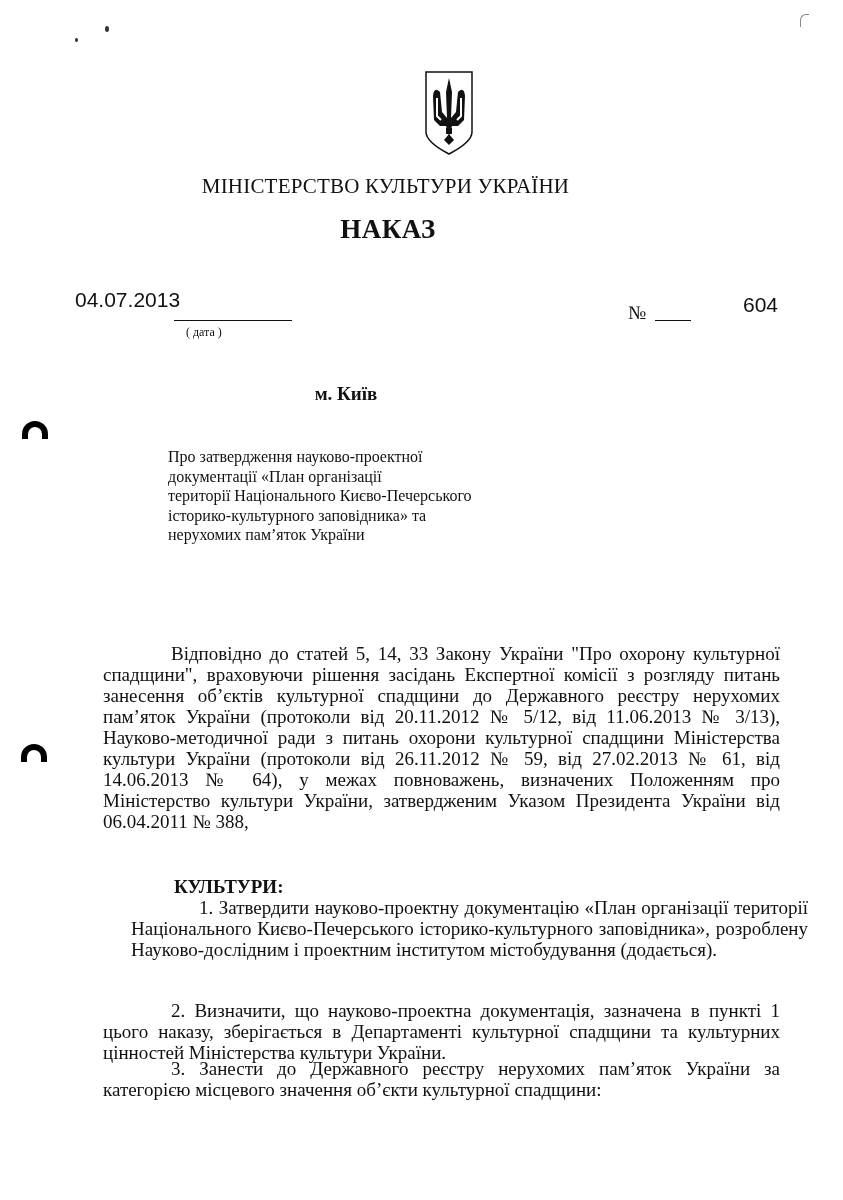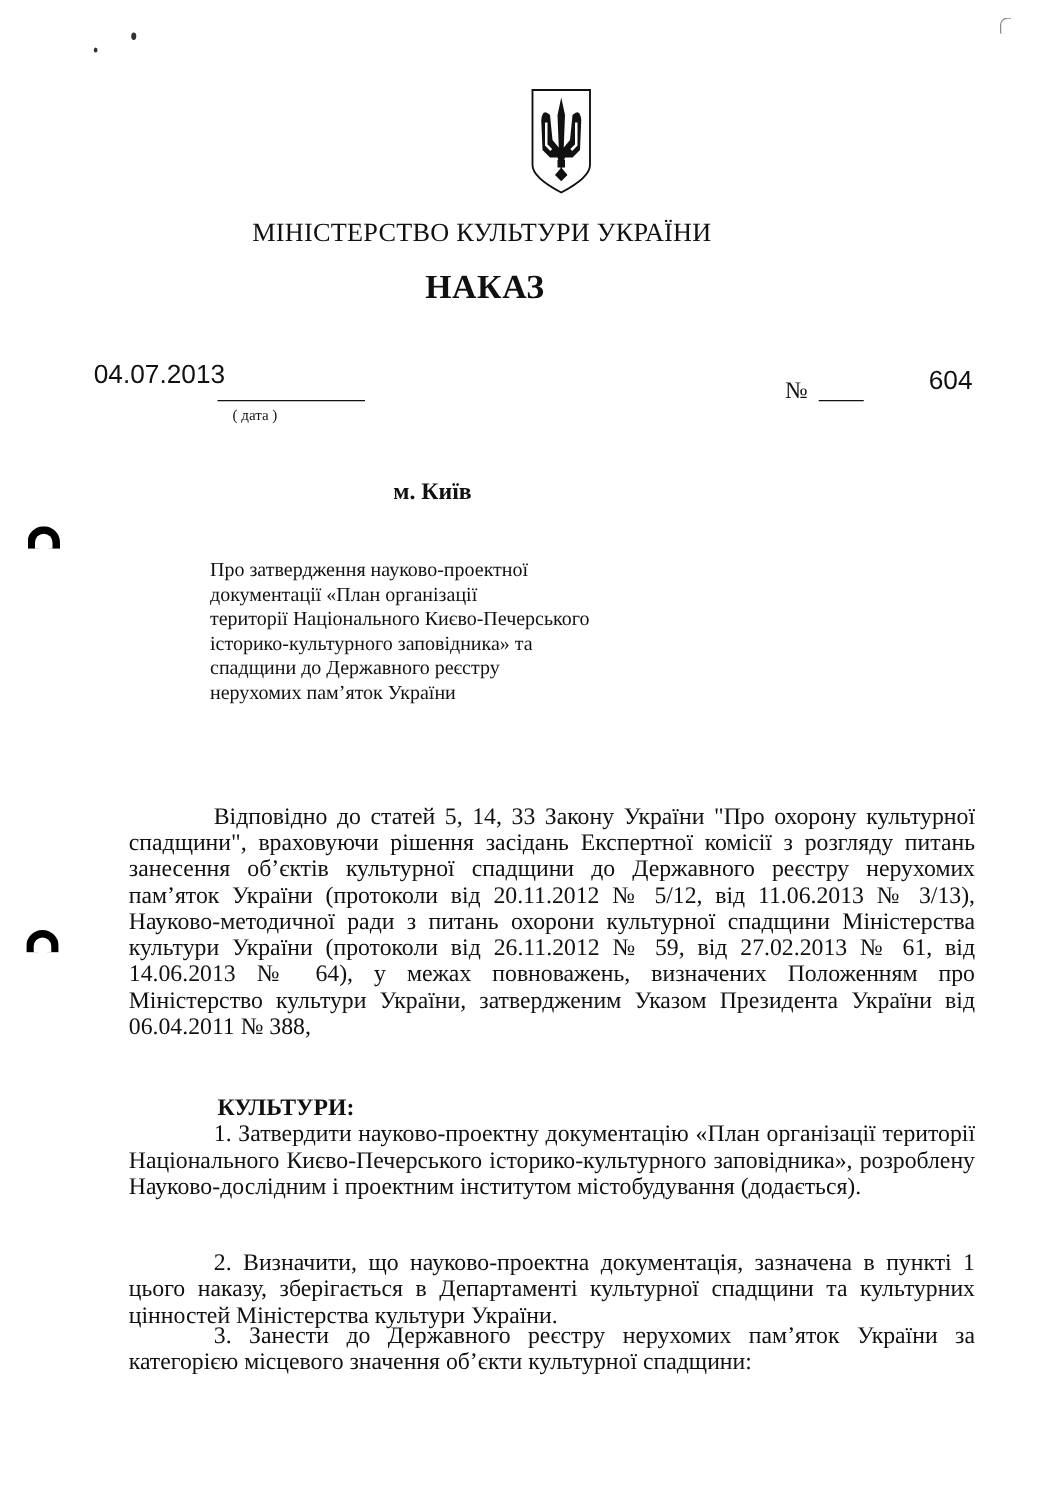--- a/index.html
+++ b/index.html
@@ -21,21 +21,21 @@
   #num-line { left: 655px; top: 320px; width: 36px; border-top: 1px solid #111; }
 
   #city { left: 0; width: 692px; top: 383px; text-align: center; font-size: 19px; font-weight: bold; }
 
   #subject { left: 168px; top: 447px; font-size: 16px; line-height: 19.5px; width: 360px; }
 
   .para { left: 103px; width: 677px; font-size: 19px; line-height: 21px; text-align: justify; }
   .para .indent { display: inline-block; width: 68px; }
   #preamble { top: 643px; }
   #orders-heading { left: 174px; top: 876px; font-size: 19px; font-weight: bold; }
-  #item1 { top: 897px; }
+  #item1 { top: 897px; margin-left: 28px; }
   #item2 { top: 1000px; }
   #item3 { top: 1058px; }
 
   .hole { width: 26px; height: 18px; border-radius: 14px 14px 0 0; border: 6px solid #000; border-bottom: none; box-sizing: border-box; }
   #hole-1 { left: 22px; top: 421px; }
   #hole-2 { left: 21px; top: 744px; }
   .speck { background: #333; border-radius: 50%; }
 </style>
 </head>
 <body>
@@ -66,21 +66,20 @@
 <div class="abs serif" id="num-sign">№</div>
 <div class="abs" id="num-line"></div>
 
 <div class="abs serif" id="city">м. Київ</div>
 
 <div class="abs serif" id="subject">
   <div>Про затвердження науково-проектної</div>
   <div>документації «План організації</div>
   <div>території Національного Києво-Печерського</div>
   <div>історико-культурного заповідника» та</div>
-  <div>спадщини до Державного реєстру</div>
   <div>нерухомих пам’яток України</div>
 </div>
 
 <div class="abs serif para" id="preamble"><span class="indent"></span><span>Відповідно до статей 5, 14, 33 Закону України "Про охорону культурної спадщини", враховуючи рішення засідань Експертної комісії з розгляду питань занесення об’єктів культурної спадщини до Державного реєстру нерухомих пам’яток України (протоколи від 20.11.2012 № 5/12, від 11.06.2013 № 3/13), Науково-методичної ради з питань охорони культурної спадщини Міністерства культури України (протоколи від 26.11.2012 № 59, від 27.02.2013 № 61, від 14.06.2013 № 64), у межах повноважень, визначених Положенням про Міністерство культури України, затвердженим Указом Президента України від 06.04.2011 № 388,</span></div>
 
 <div class="abs serif" id="orders-heading">КУЛЬТУРИ:</div>
 
 <div class="abs serif para" id="item1"><span class="indent"></span><span>1. Затвердити науково-проектну документацію «План організації території Національного Києво-Печерського історико-культурного заповідника», розроблену Науково-дослідним і проектним інститутом містобудування (додається).</span></div>
 <div class="abs serif para" id="item2"><span class="indent"></span><span>2. Визначити, що науково-проектна документація, зазначена в пункті 1 цього наказу, зберігається в Департаменті культурної спадщини та культурних цінностей Міністерства культури України.</span></div>
 <div class="abs serif para" id="item3"><span class="indent"></span><span>3. Занести до Державного реєстру нерухомих пам’яток України за категорією місцевого значення об’єкти культурної спадщини:</span></div>

